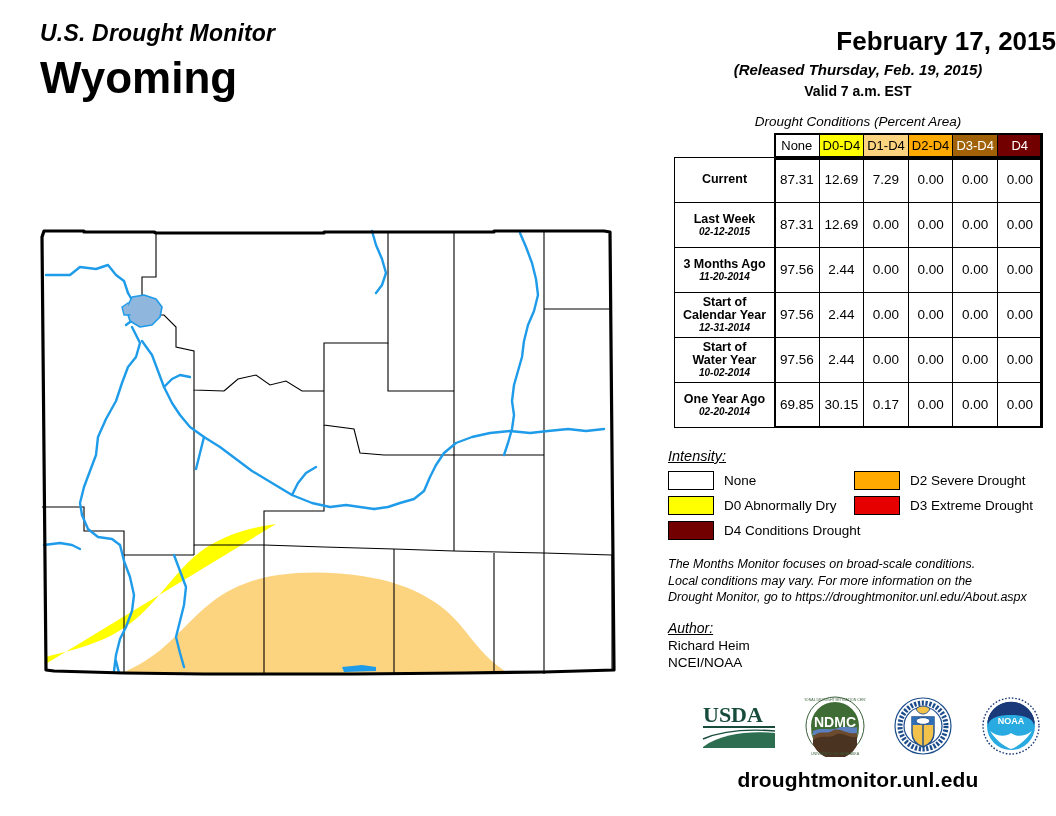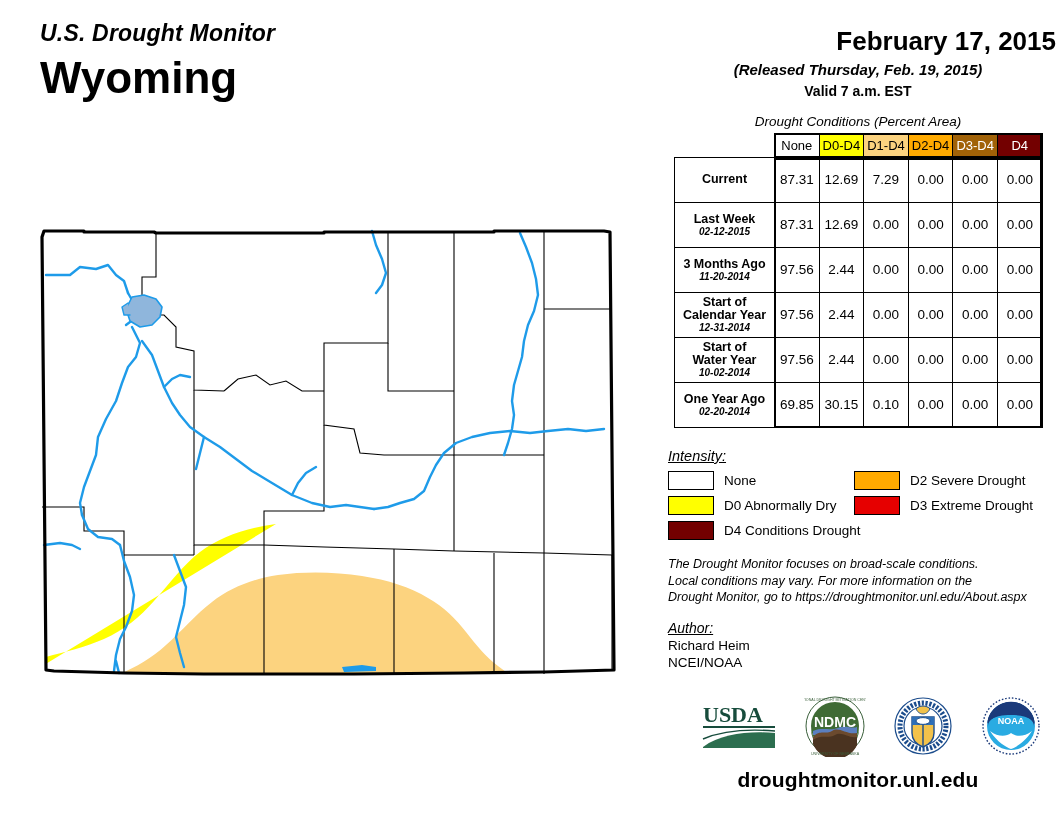--- a/index.html
+++ b/index.html
@@ -271,21 +271,21 @@
             <td>0.00</td>
             <td>0.00</td>
           </tr>
           <tr>
             <td class="rowlabel">
               <div>One Year Ago</div>
               <span class="sub">02-20-2014</span>
             </td>
             <td>69.85</td>
             <td>30.15</td>
-            <td>0.10</td>
+            <td>0.17</td>
             <td>0.00</td>
             <td>0.00</td>
             <td>0.00</td>
           </tr>
         </tbody>
     </table>
   </div>
 
   <div id="intensity">
     <div id="intensity-title">Intensity:</div>
@@ -307,21 +307,21 @@
           <div class="legend-label">D3 Extreme Drought</div>
         </div>
         <div class="legend-item">
           <div class="swatch" style="background: rgb(115, 0, 0);"></div>
           <div class="legend-label">D4 Conditions Drought</div>
         </div>
       </div>
   </div>
 
   <div id="disclaimer">
-    <div>The Drought Monitor focuses on broad-scale conditions.</div>
+    <div>The Months Monitor focuses on broad-scale conditions.</div>
     <div>Local conditions may vary. For more information on the</div>
     <div>Drought Monitor, go to https://droughtmonitor.unl.edu/About.aspx</div>
   </div>
 
   <div id="author-block">
     <div id="author-title">Author:</div>
     <div class="author-line">Richard Heim</div>
     <div class="author-line">NCEI/NOAA</div>
   </div>
 

